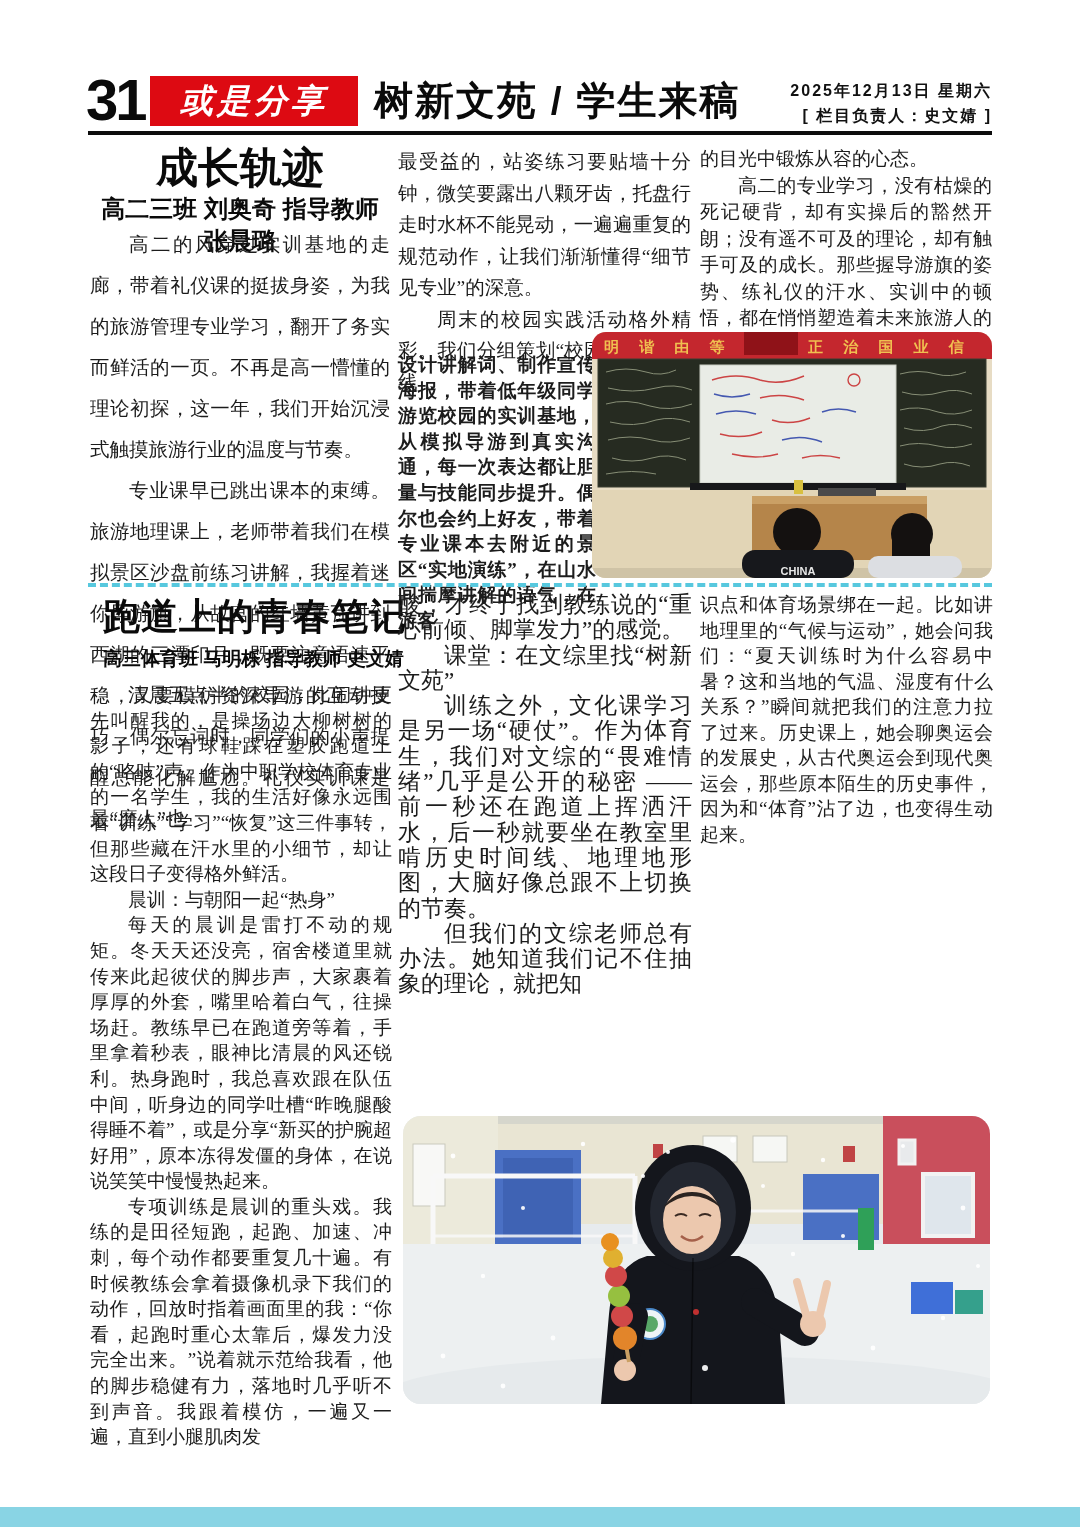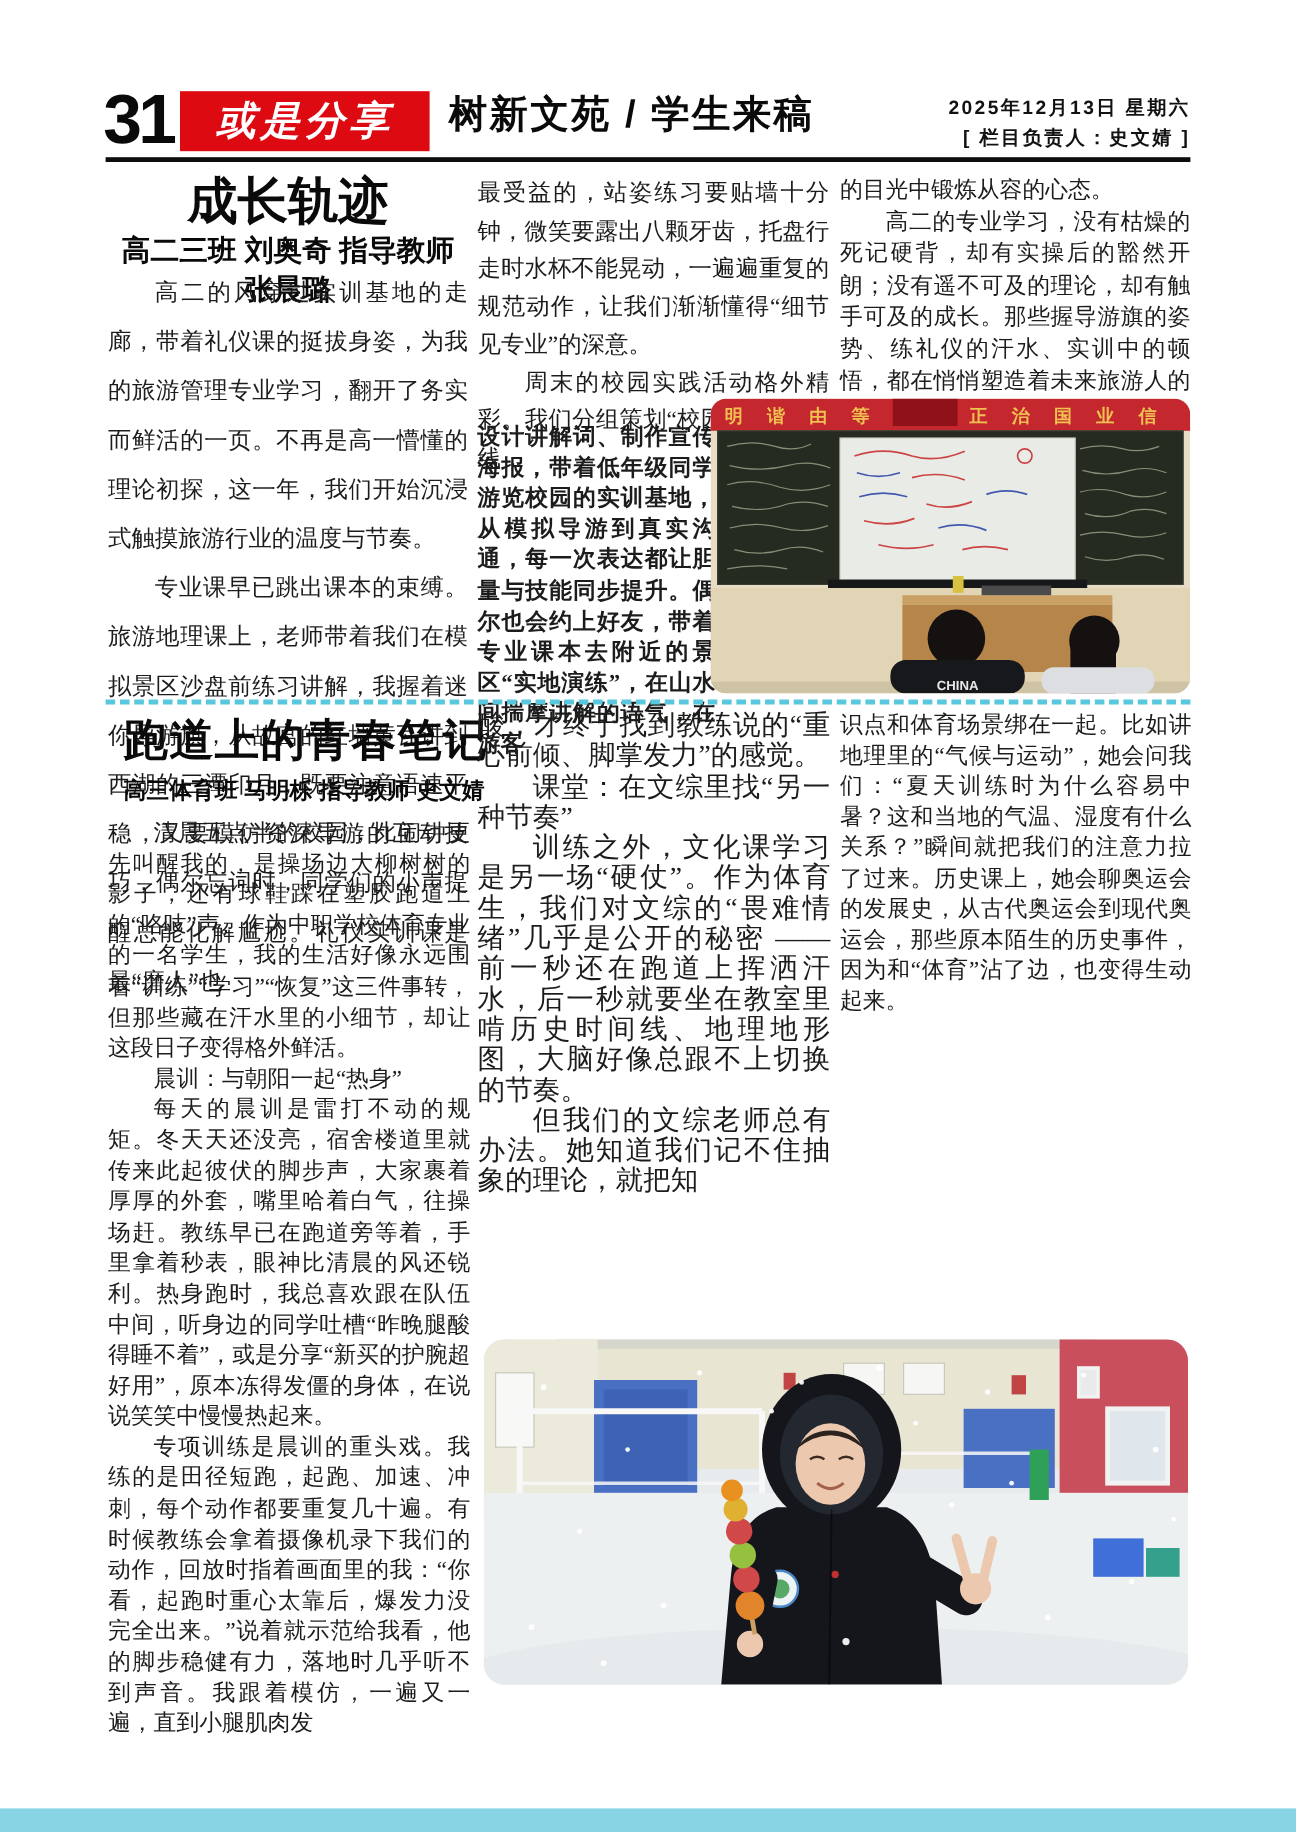--- a/index.html
+++ b/index.html
@@ -13,21 +13,21 @@
   
   #page-num { left:86px; top:66px; font-size:58px; font-weight:900; letter-spacing:-3px; color:#0a0a0a; }
   #masthead-box {
     left:150px; top:76px; width:208px; height:50px; background:#dd0a12;
     display:flex; align-items:center; justify-content:center;
   }
   #masthead-box span {
     color:#fff; font-size:33px; font-weight:bold; font-style:italic; letter-spacing:4px;
     font-family:"Liberation Serif", serif;
   }
-  #section-title { left:374px; top:74px; font-size:32px; font-weight:900; color:#0a0a0a; letter-spacing:2px; }
+  #section-title { left:374px; top:74px; font-size:39px; font-weight:900; color:#0a0a0a; letter-spacing:2px; }
   #header-right { right:88px; top:78px; text-align:right; font-size:16px; font-weight:bold; line-height:25px; letter-spacing:2px; color:#111; }
   #header-rule { left:88px; top:131px; width:904px; height:4px; background:#0d0d0d; }
 
   
   .col { position:absolute; text-align:justify; text-justify:inter-ideograph; color:#1c1c1c; }
   .col p { margin:0; text-indent:2em; }
   .col p.cont { text-indent:0; }
 
   #a1-title  { left:90px;  top:140px; width:300px; text-align:center; font-size:42px; font-weight:900; color:#0a0a0a; }
   #a1-byline { left:90px;  top:193px; width:300px; text-align:center; font-size:24px; font-weight:bold; color:#0a0a0a; }
@@ -160,21 +160,21 @@
   <div class="abs hei" id="a2-byline">高三体育班 马明栎  指导教师  史文婧</div>
 
   <div class="col" id="a2c1">
     <p>清晨五点半的校园，比闹钟更先叫醒我的，是操场边大柳树树的影子，还有球鞋踩在塑胶跑道上的“咯吱”声。作为中职学校体育专业的一名学生，我的生活好像永远围着“训练”“学习”“恢复”这三件事转，但那些藏在汗水里的小细节，却让这段日子变得格外鲜活。</p>
     <p>晨训：与朝阳一起“热身”</p>
     <p>每天的晨训是雷打不动的规矩。冬天天还没亮，宿舍楼道里就传来此起彼伏的脚步声，大家裹着厚厚的外套，嘴里哈着白气，往操场赶。教练早已在跑道旁等着，手里拿着秒表，眼神比清晨的风还锐利。热身跑时，我总喜欢跟在队伍中间，听身边的同学吐槽“昨晚腿酸得睡不着”，或是分享“新买的护腕超好用”，原本冻得发僵的身体，在说说笑笑中慢慢热起来。</p>
     <p>专项训练是晨训的重头戏。我练的是田径短跑，起跑、加速、冲刺，每个动作都要重复几十遍。有时候教练会拿着摄像机录下我们的动作，回放时指着画面里的我：“你看，起跑时重心太靠后，爆发力没完全出来。”说着就示范给我看，他的脚步稳健有力，落地时几乎听不到声音。我跟着模仿，一遍又一遍，直到小腿肌肉发</p>
   </div>
   <div class="col" id="a2c2">
     <p class="cont">酸，才终于找到教练说的“重心前倾、脚掌发力”的感觉。</p>
-    <p>课堂：在文综里找“另一种节奏”</p>
+    <p>课堂：在文综里找“树新文苑”</p>
     <p>训练之外，文化课学习是另一场“硬仗”。作为体育生，我们对文综的“畏难情绪”几乎是公开的秘密 —— 前一秒还在跑道上挥洒汗水，后一秒就要坐在教室里啃历史时间线、地理地形图，大脑好像总跟不上切换的节奏。</p>
     <p>但我们的文综老师总有办法。她知道我们记不住抽象的理论，就把知</p>
   </div>
   <div class="col" id="a2c3">
     <p class="cont">识点和体育场景绑在一起。比如讲地理里的“气候与运动”，她会问我们：“夏天训练时为什么容易中暑？这和当地的气温、湿度有什么关系？”瞬间就把我们的注意力拉了过来。历史课上，她会聊奥运会的发展史，从古代奥运会到现代奥运会，那些原本陌生的历史事件，因为和“体育”沾了边，也变得生动起来。</p>
   </div>
 
   <div class="photo" id="photo2">
     <svg width="587" height="288" viewBox="0 0 587 288" xmlns="http://www.w3.org/2000/svg">
       <rect x="0" y="0" width="587" height="288" fill="#e7ebee"></rect>

